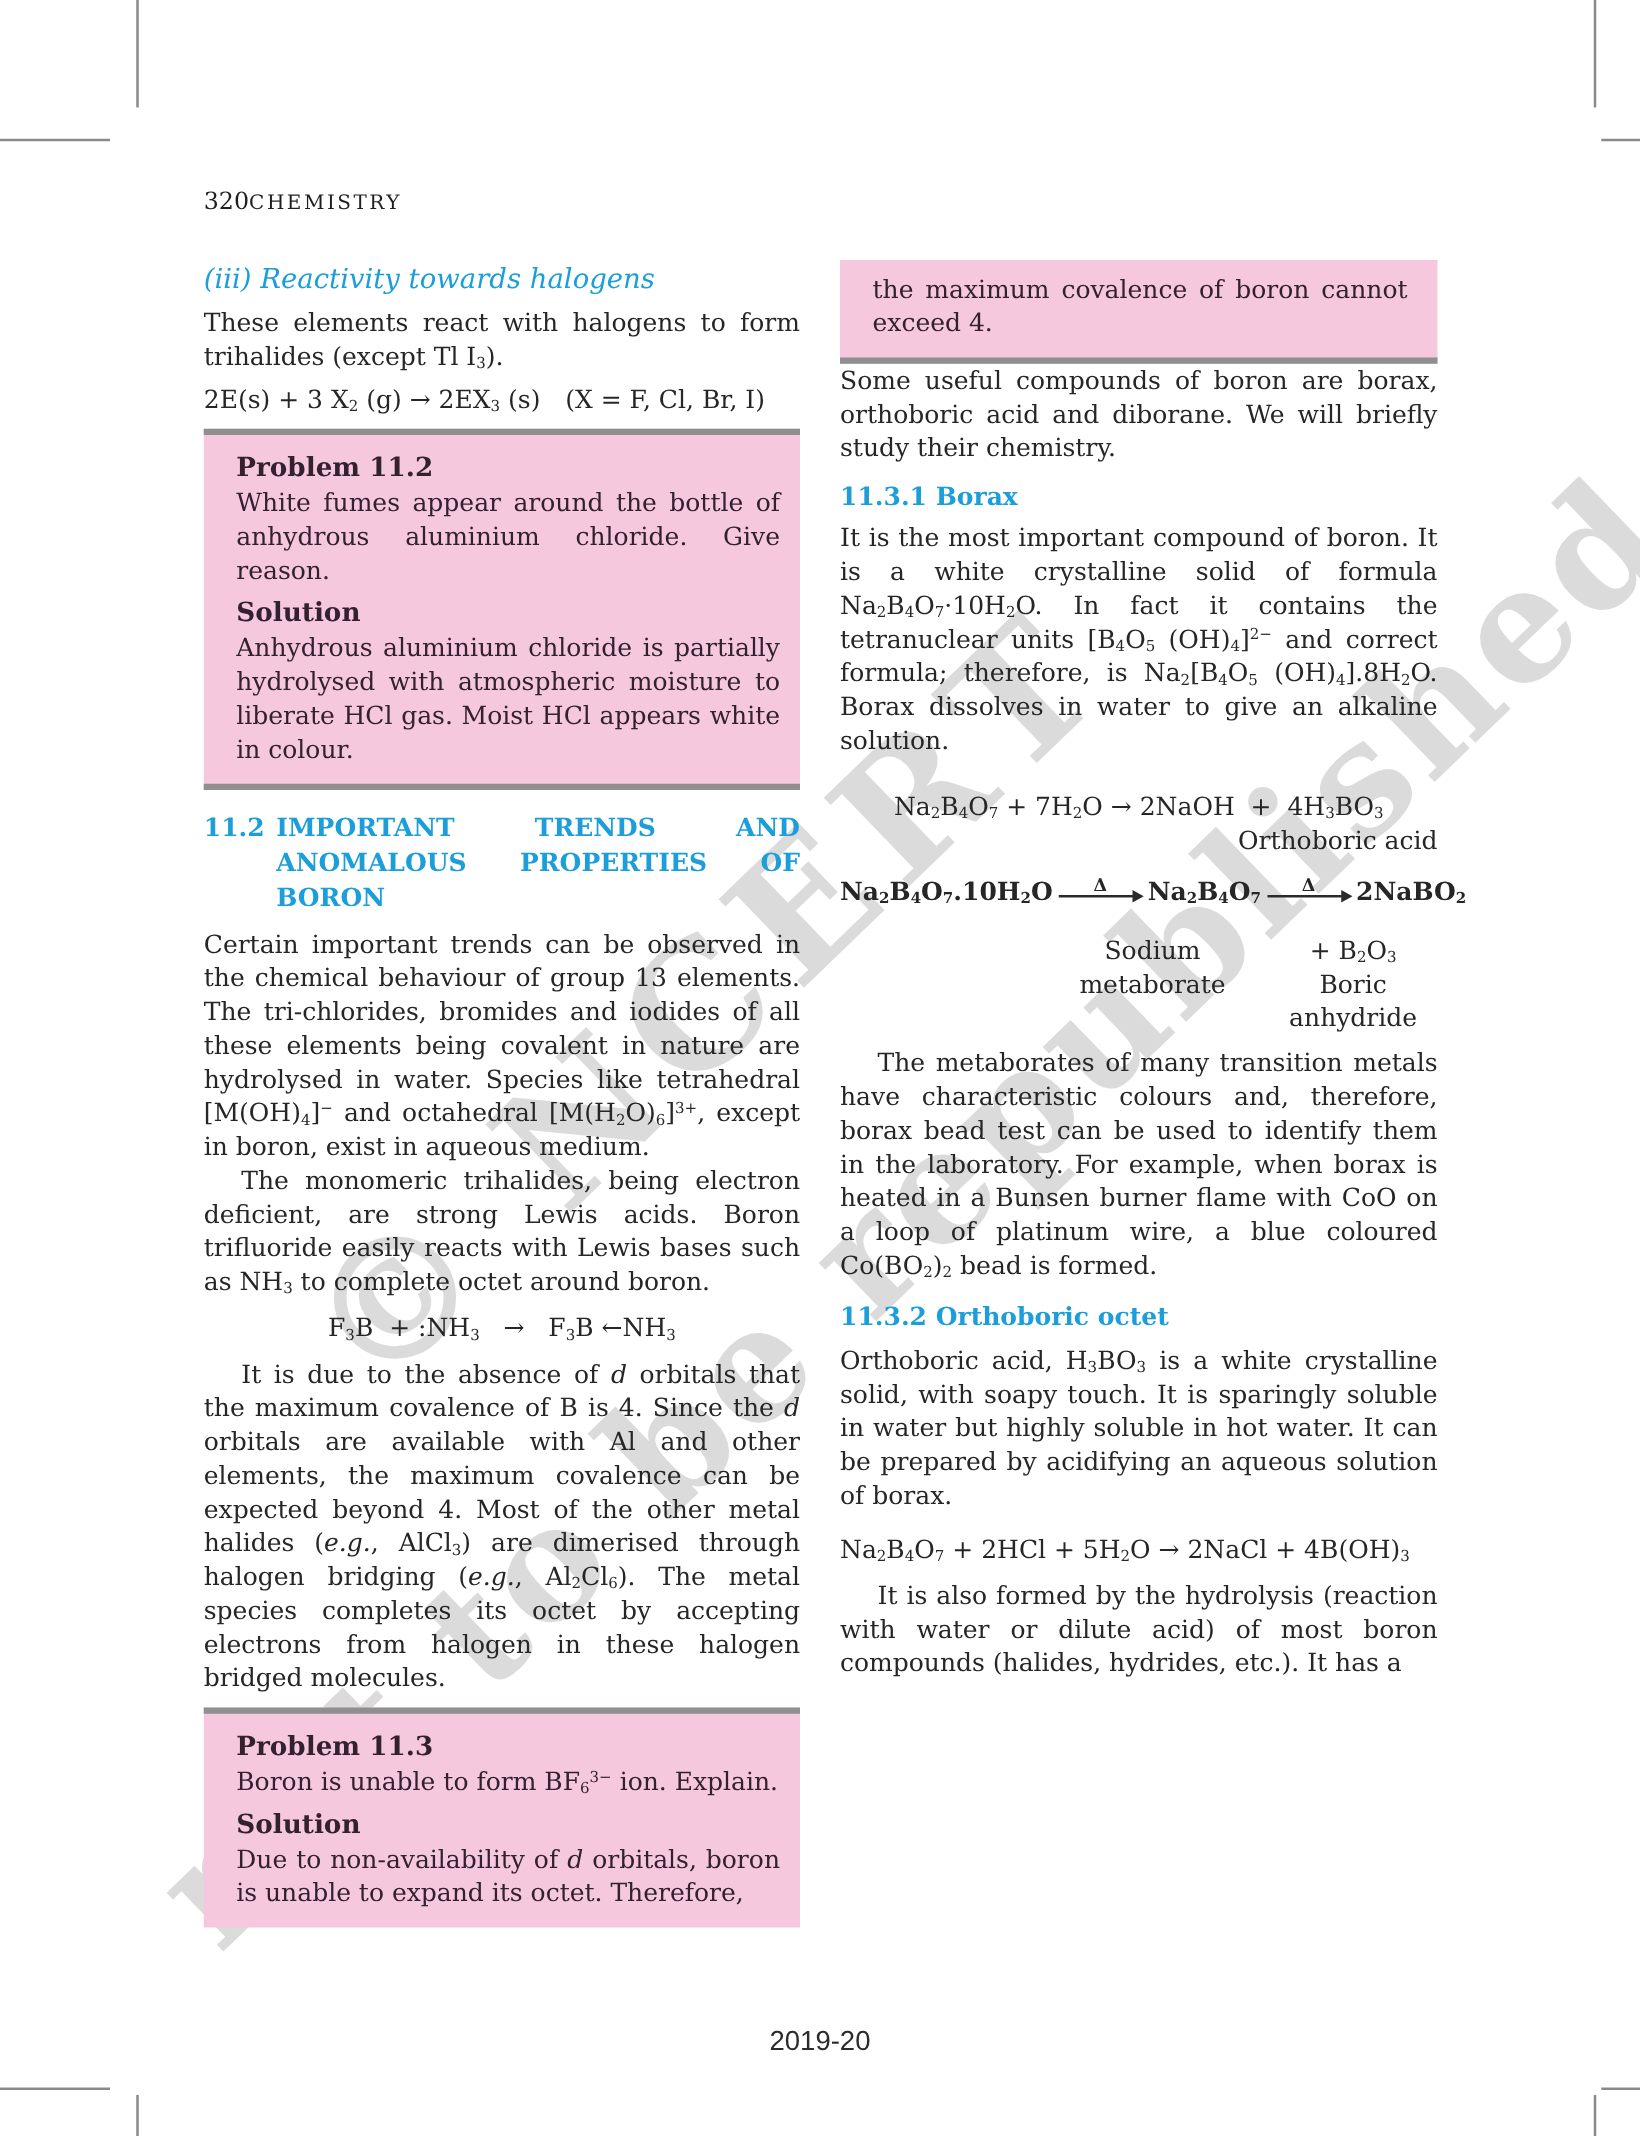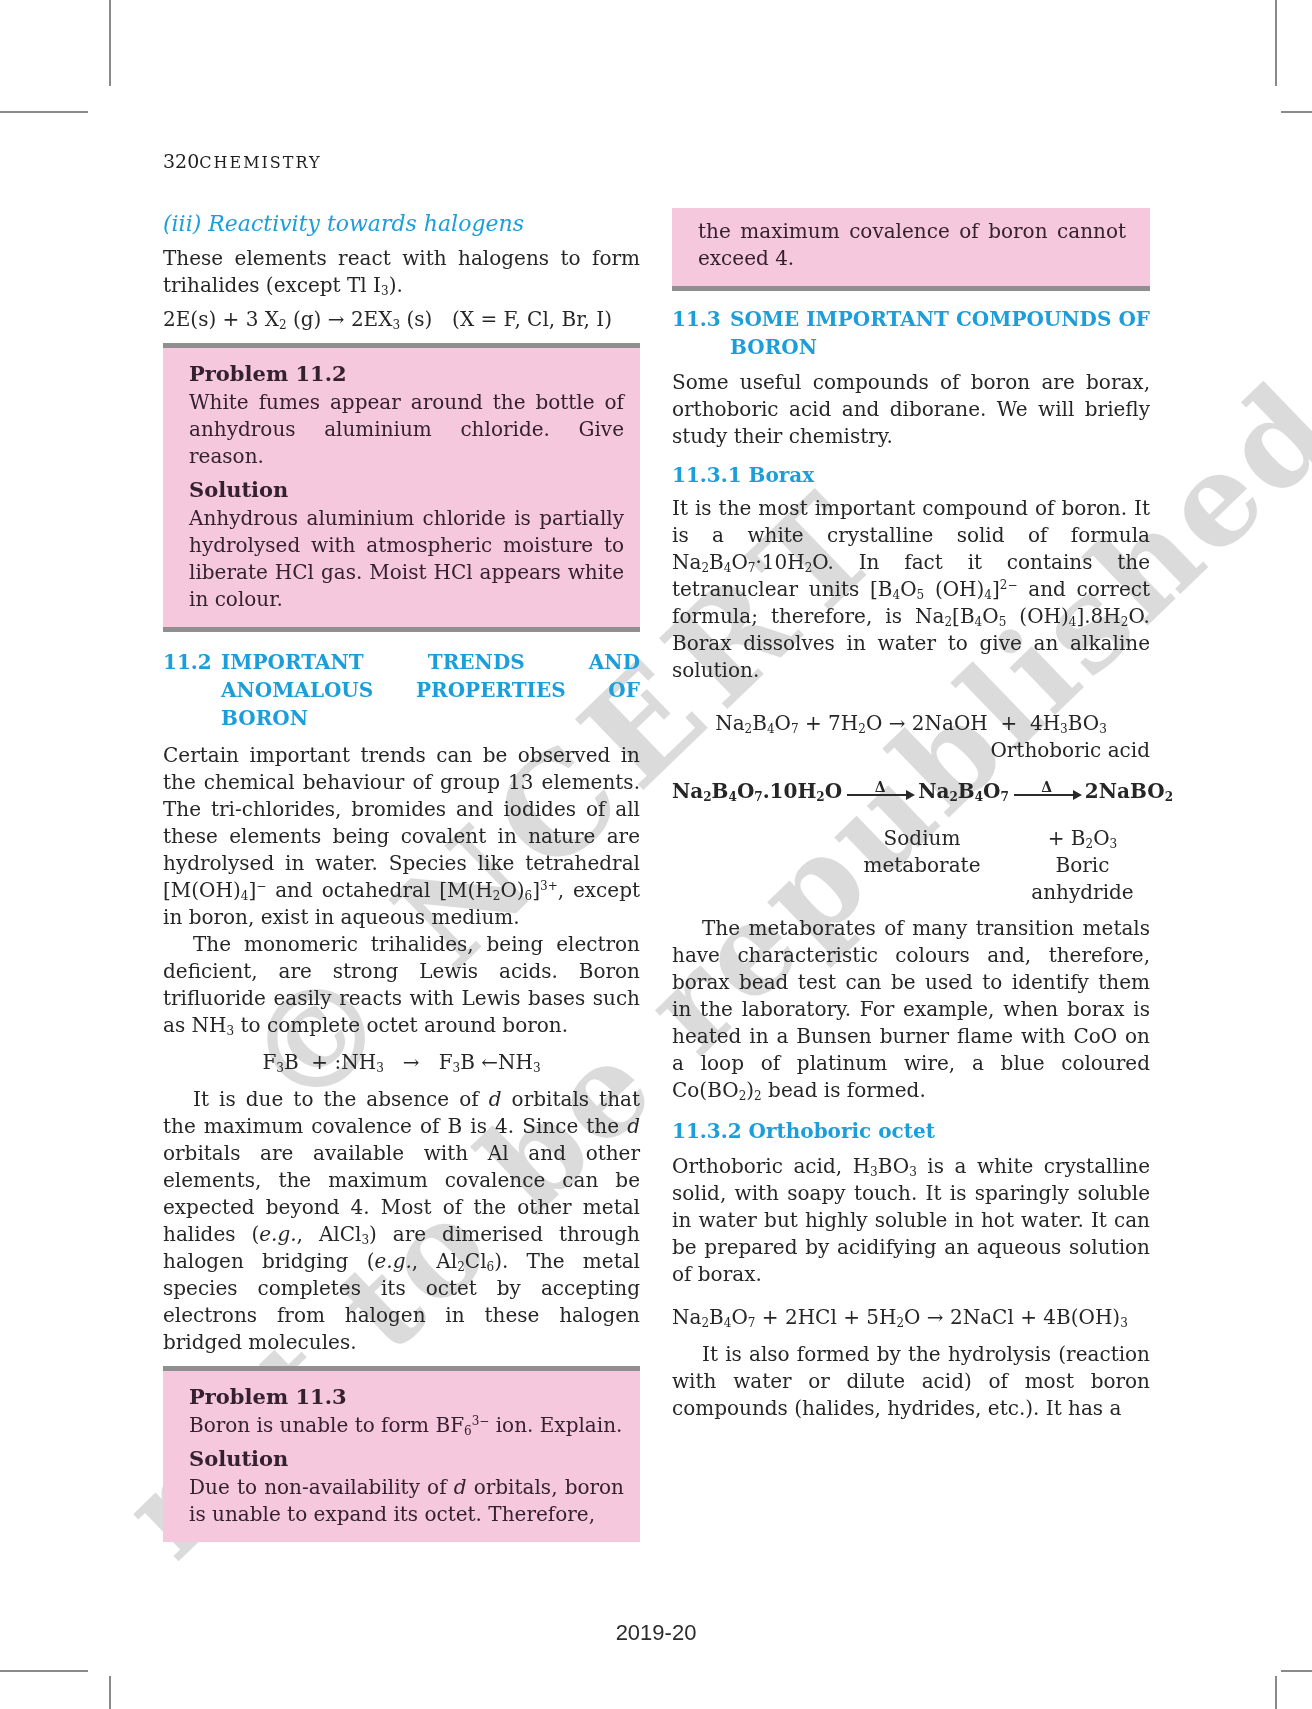--- a/index.html
+++ b/index.html
@@ -134,24 +134,20 @@
       <div class="ptitle">Solution</div>
       <p class="pbody">Due to non-availability of <i>d</i> orbitals, boron is unable to expand its octet. Therefore,</p>
     </div>
   </div>
 
   <div class="col col-right">
     <div class="pbox pbox-bottom">
       <p class="pbody">the maximum covalence of boron cannot exceed 4.</p>
     </div>
 
-    <div class="sechead sechead-r">
-      <span class="secnum">11.3</span>
-      <span>SOME IMPORTANT COMPOUNDS OF BORON</span>
-    </div>
     <p class="body">Some useful compounds of boron are borax, orthoboric acid and diborane. We will briefly study their chemistry.</p>
 
     <div class="subhead">11.3.1 Borax</div>
     <p class="body">It is the most important compound of boron. It is a white crystalline solid of formula Na<sub>2</sub>B<sub>4</sub>O<sub>7</sub>·10H<sub>2</sub>O. In fact it contains the tetranuclear units [B<sub>4</sub>O<sub>5</sub> (OH)<sub>4</sub>]<sup>2−</sup> and correct formula; therefore, is Na<sub>2</sub>[B<sub>4</sub>O<sub>5</sub> (OH)<sub>4</sub>].8H<sub>2</sub>O. Borax dissolves in water to give an alkaline solution.</p>
 
     <div class="eq1">Na<sub>2</sub>B<sub>4</sub>O<sub>7</sub> + 7H<sub>2</sub>O → 2NaOH&nbsp; +&nbsp; 4H<sub>3</sub>BO<sub>3</sub></div>
     <div class="eqlabel-right">Orthoboric acid</div>
 
 
     <div class="eq2">

